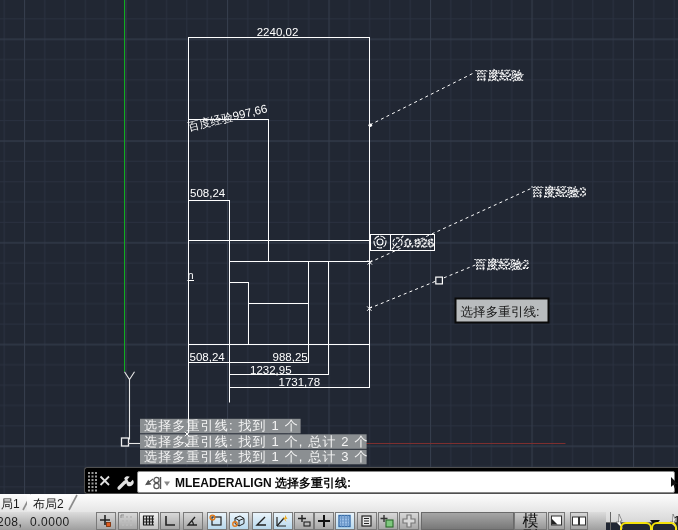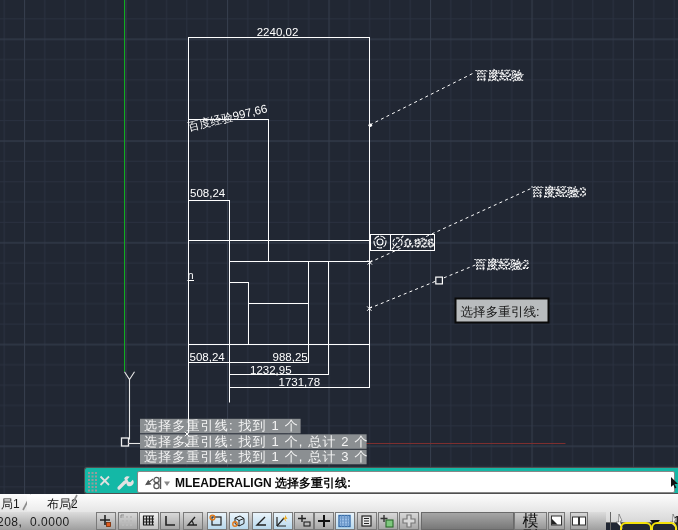--- a/index.html
+++ b/index.html
@@ -149,21 +149,21 @@
 
   <path d="M184.8 442.6 l4.4 4.4 M189.2 442.6 l-4.4 4.4" stroke="#fff" stroke-width="1"></path>
 
   <g>
     <rect x="455.5" y="298.5" width="93" height="24" fill="#b9bcbe" stroke="#0a0a0a" stroke-width="2"></rect>
     <text x="460.5" y="316" font-size="12.6" fill="#161616">选择多重引线:</text>
   </g>
   </g>
 </svg>
 
-<div class="abs" style="left:84px;top:467px;width:594px;height:27px;background:#14b8a6;border:1px solid #505050;border-right:none;border-radius:3px 0 0 3px;box-sizing:border-box;">
+<div class="abs" style="left:84px;top:467px;width:594px;height:27px;background:#000000;border:1px solid #505050;border-right:none;border-radius:3px 0 0 3px;box-sizing:border-box;">
 
   <svg class="abs" style="left:2px;top:3px" width="12" height="21">
     <g fill="#9a9a9a">
           <rect x="1" y="1" width="2" height="2"></rect>
           <rect x="4.5" y="1" width="2" height="2"></rect>
           <rect x="8" y="1" width="2" height="2"></rect>
           <rect x="1" y="4.5" width="2" height="2"></rect>
           <rect x="4.5" y="4.5" width="2" height="2"></rect>
           <rect x="8" y="4.5" width="2" height="2"></rect>
           <rect x="1" y="8" width="2" height="2"></rect>
@@ -211,21 +211,21 @@
 <div class="abs gs" style="left:0;top:494px;width:678px;height:29px;background:linear-gradient(#fdfdfd,#d8d8d8);border-bottom:1px solid #6a6a6a;box-sizing:border-box;">
 
   <div class="abs" style="left:1px;top:2px;font-size:12px;color:#1a1a1a;">局1</div>
 
   <svg class="abs" style="left:20px;top:0" width="14" height="17">
         <line x1="3" y1="16" x2="11" y2="1" stroke="#8a8a8a" stroke-width="1.6"></line>
       </svg>
 
   <div class="abs" style="left:27px;top:1px;width:44px;height:16px;background:linear-gradient(#ffffff,#ececec);"></div>
 
-  <div class="abs" style="left:47px;top:2px;font-size:12px;color:#1a1a1a;text-align:center;">布局2</div>
+  <div class="abs" style="left:33px;top:2px;font-size:12px;color:#1a1a1a;text-align:center;">布局2</div>
 
   <svg class="abs" style="left:66px;top:0" width="14" height="17">
         <line x1="3" y1="16" x2="11" y2="1" stroke="#8a8a8a" stroke-width="1.6"></line>
       </svg>
 </div>
 
 <div class="abs gs" style="left:0;top:512px;width:606px;height:18px;background:linear-gradient(#dcdcdc,#9e9e9e);">
 
   <div class="abs" style="left:-3px;top:3px;font-size:12px;color:#1c1c1c;letter-spacing:0.5px;">208,&nbsp; 0.0000</div>
 

